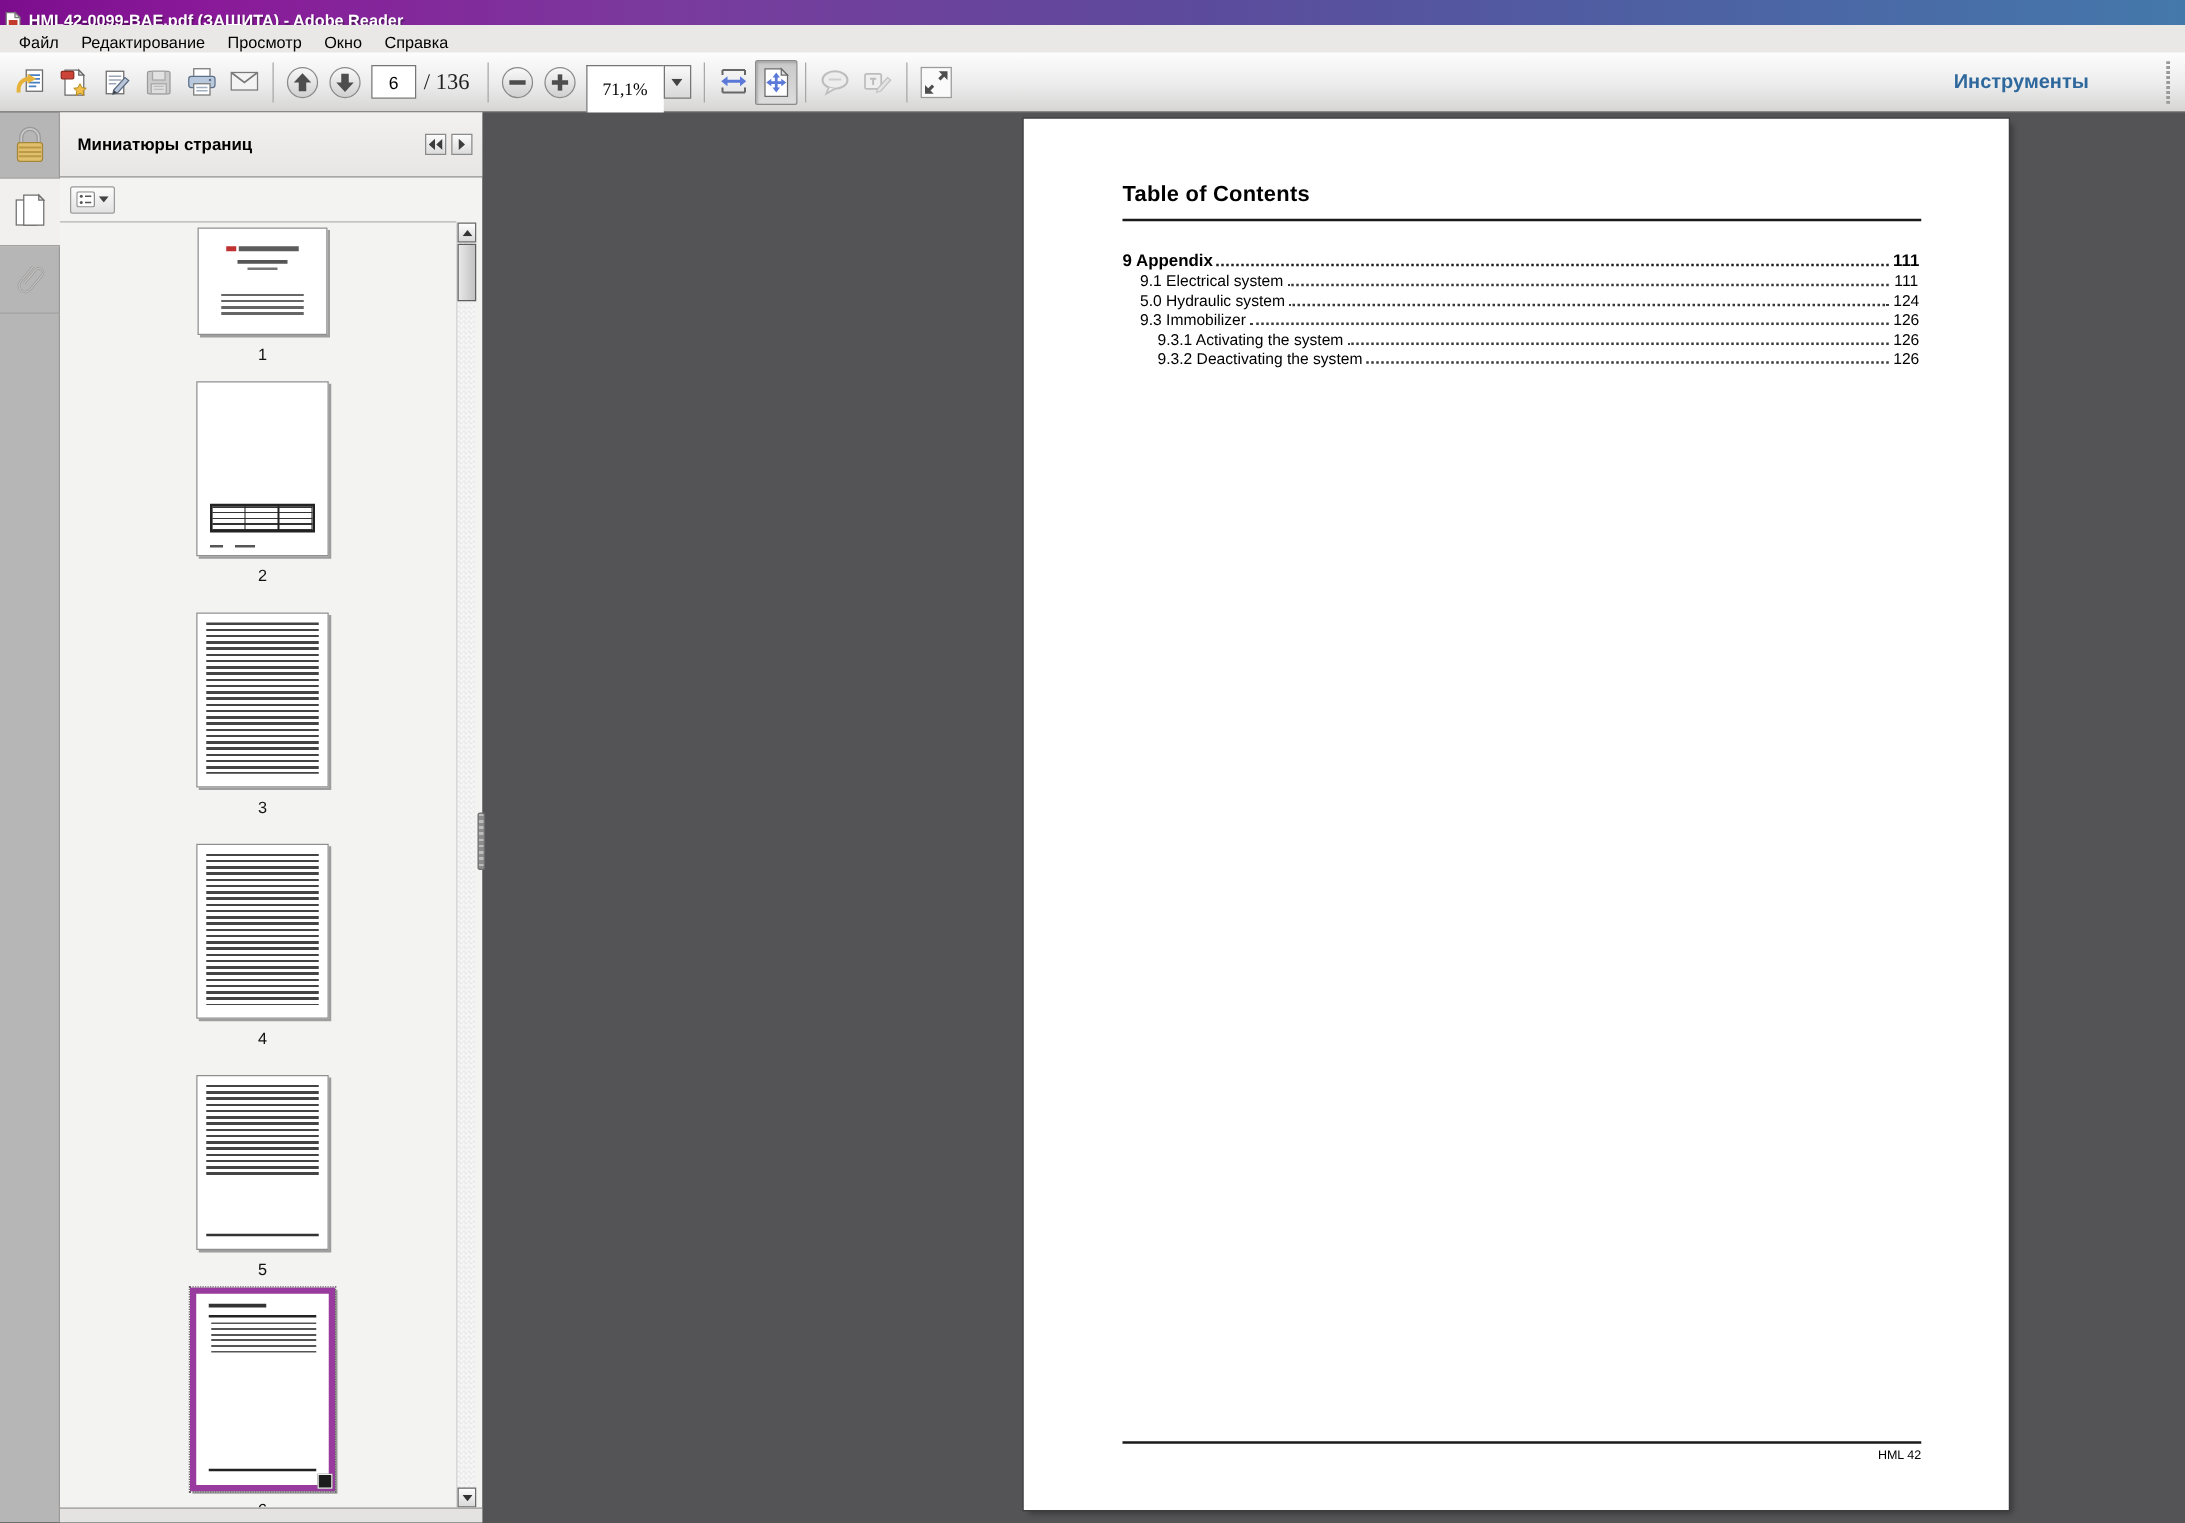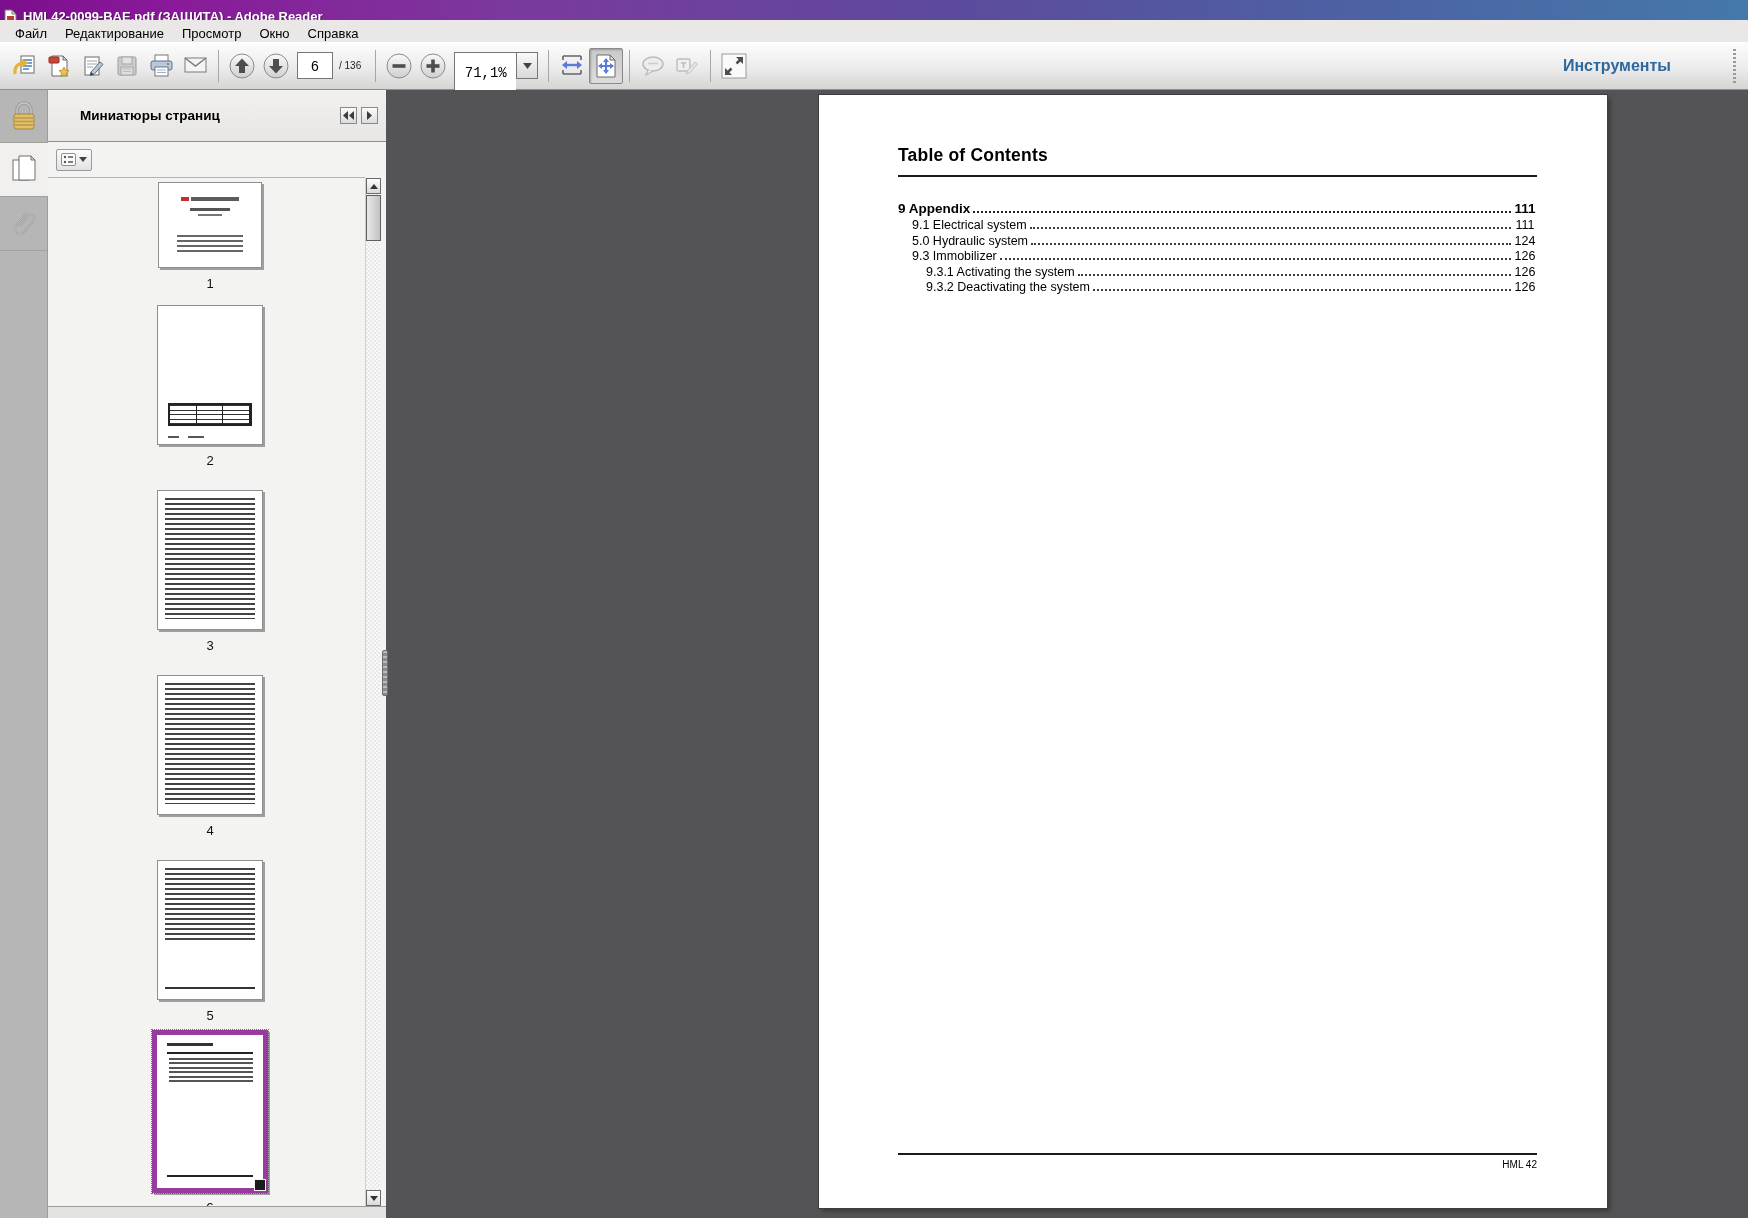--- a/index.html
+++ b/index.html
@@ -34,25 +34,25 @@
   .tb-btn {
     width:34px; height:36px; display:flex; align-items:center; justify-content:center;
     border:1px solid transparent; border-radius:2px; background:transparent; flex:0 0 auto;
   }
   .tb-btn.pressed { background:linear-gradient(180deg,#c9c9c9,#dddddd); border:1px solid #8a8a8a; box-shadow:inset 1px 1px 2px rgba(0,0,0,.25); }
   .tb-sep { width:1px; height:32px; background:#a8a8a8; margin:0 6px; flex:0 0 auto; }
   .page-input {
     width:36px; height:27px; border:1px solid #767676; background:#fff;
     text-align:center; font-size:14px; font-family:"Liberation Sans",sans-serif; margin:0 4px;
   }
-  .page-total { font-size:10px; color:#222; margin:0 8px 0 2px; white-space:nowrap; }
+  .page-total { font-size:18px; color:#222; margin:0 8px 0 2px; white-space:nowrap;font-family:Liberation Serif, serif; }
   .zoom-combo { display:flex; height:27px; margin:0 4px; }
   .zoom-value {
     width:62px; height:41px; border:1px solid #767676; border-right:none; background:#fff;
-    text-align:center; font-size:14px; font-family:Liberation Mono, monospace;
+    text-align:center; font-size:14px; font-family:Liberation Serif, serif;
   }
   .zoom-drop {
     width:22px; height:27px; border:1px solid #767676; background:linear-gradient(180deg,#fafafa,#d8d8d8);
     display:flex; align-items:center; justify-content:center;
   }
   .tools-right { margin-left:auto; display:flex; align-items:center; height:100%;gap:36px; }
   .tools-label { color:#2e689c; font-weight:bold; font-size:16px; margin-right:26px; }
   .tools-grip { width:3px; height:34px; margin-right:4px;
     background-image:repeating-linear-gradient(180deg,#9a9a9a 0 2px,transparent 2px 4px); }
 
@@ -66,21 +66,21 @@
   .rail-tab { height:54px; border-bottom:1px solid #a2a1a0; }
   .rail-tab.active { background:#f1f0ef; }
 
   
   .panel { position:absolute; left:48px; top:0; width:338px; height:1128px; background:#f3f3f2; }
   .panel-header {
     position:absolute; left:0; top:0; width:338px; height:52px;
     background:linear-gradient(180deg,#f2f1f0,#e7e6e4); border-bottom:1px solid #8f8f8e;
     display:flex; align-items:center;
   }
-  .panel-title { font-weight:bold; font-size:13.5px; margin-left:32px; }
+  .panel-title { font-weight:bold; font-size:13.5px; margin-left:14px; }
   .ph-btn {
     width:17px; height:17px; border:1px solid #8a8a8a; background:linear-gradient(180deg,#fbfbfb,#dcdcdc);
     display:flex; align-items:center; justify-content:center; margin-left:4px;
   }
   .ph-btns { margin-left:auto; margin-right:8px; display:flex; }
   .panel-options { position:absolute; left:0; top:52px; width:317px; height:36px; border-bottom:1px solid #b5b4b3; display:flex; align-items:center; }
   .opt-btn {
     margin-left:8px; height:22px; padding:0 4px; border:1px solid #9a9a9a; border-radius:2px;
     background:linear-gradient(180deg,#fcfcfc,#e2e2e2); display:flex; align-items:center; gap:3px;
   }

